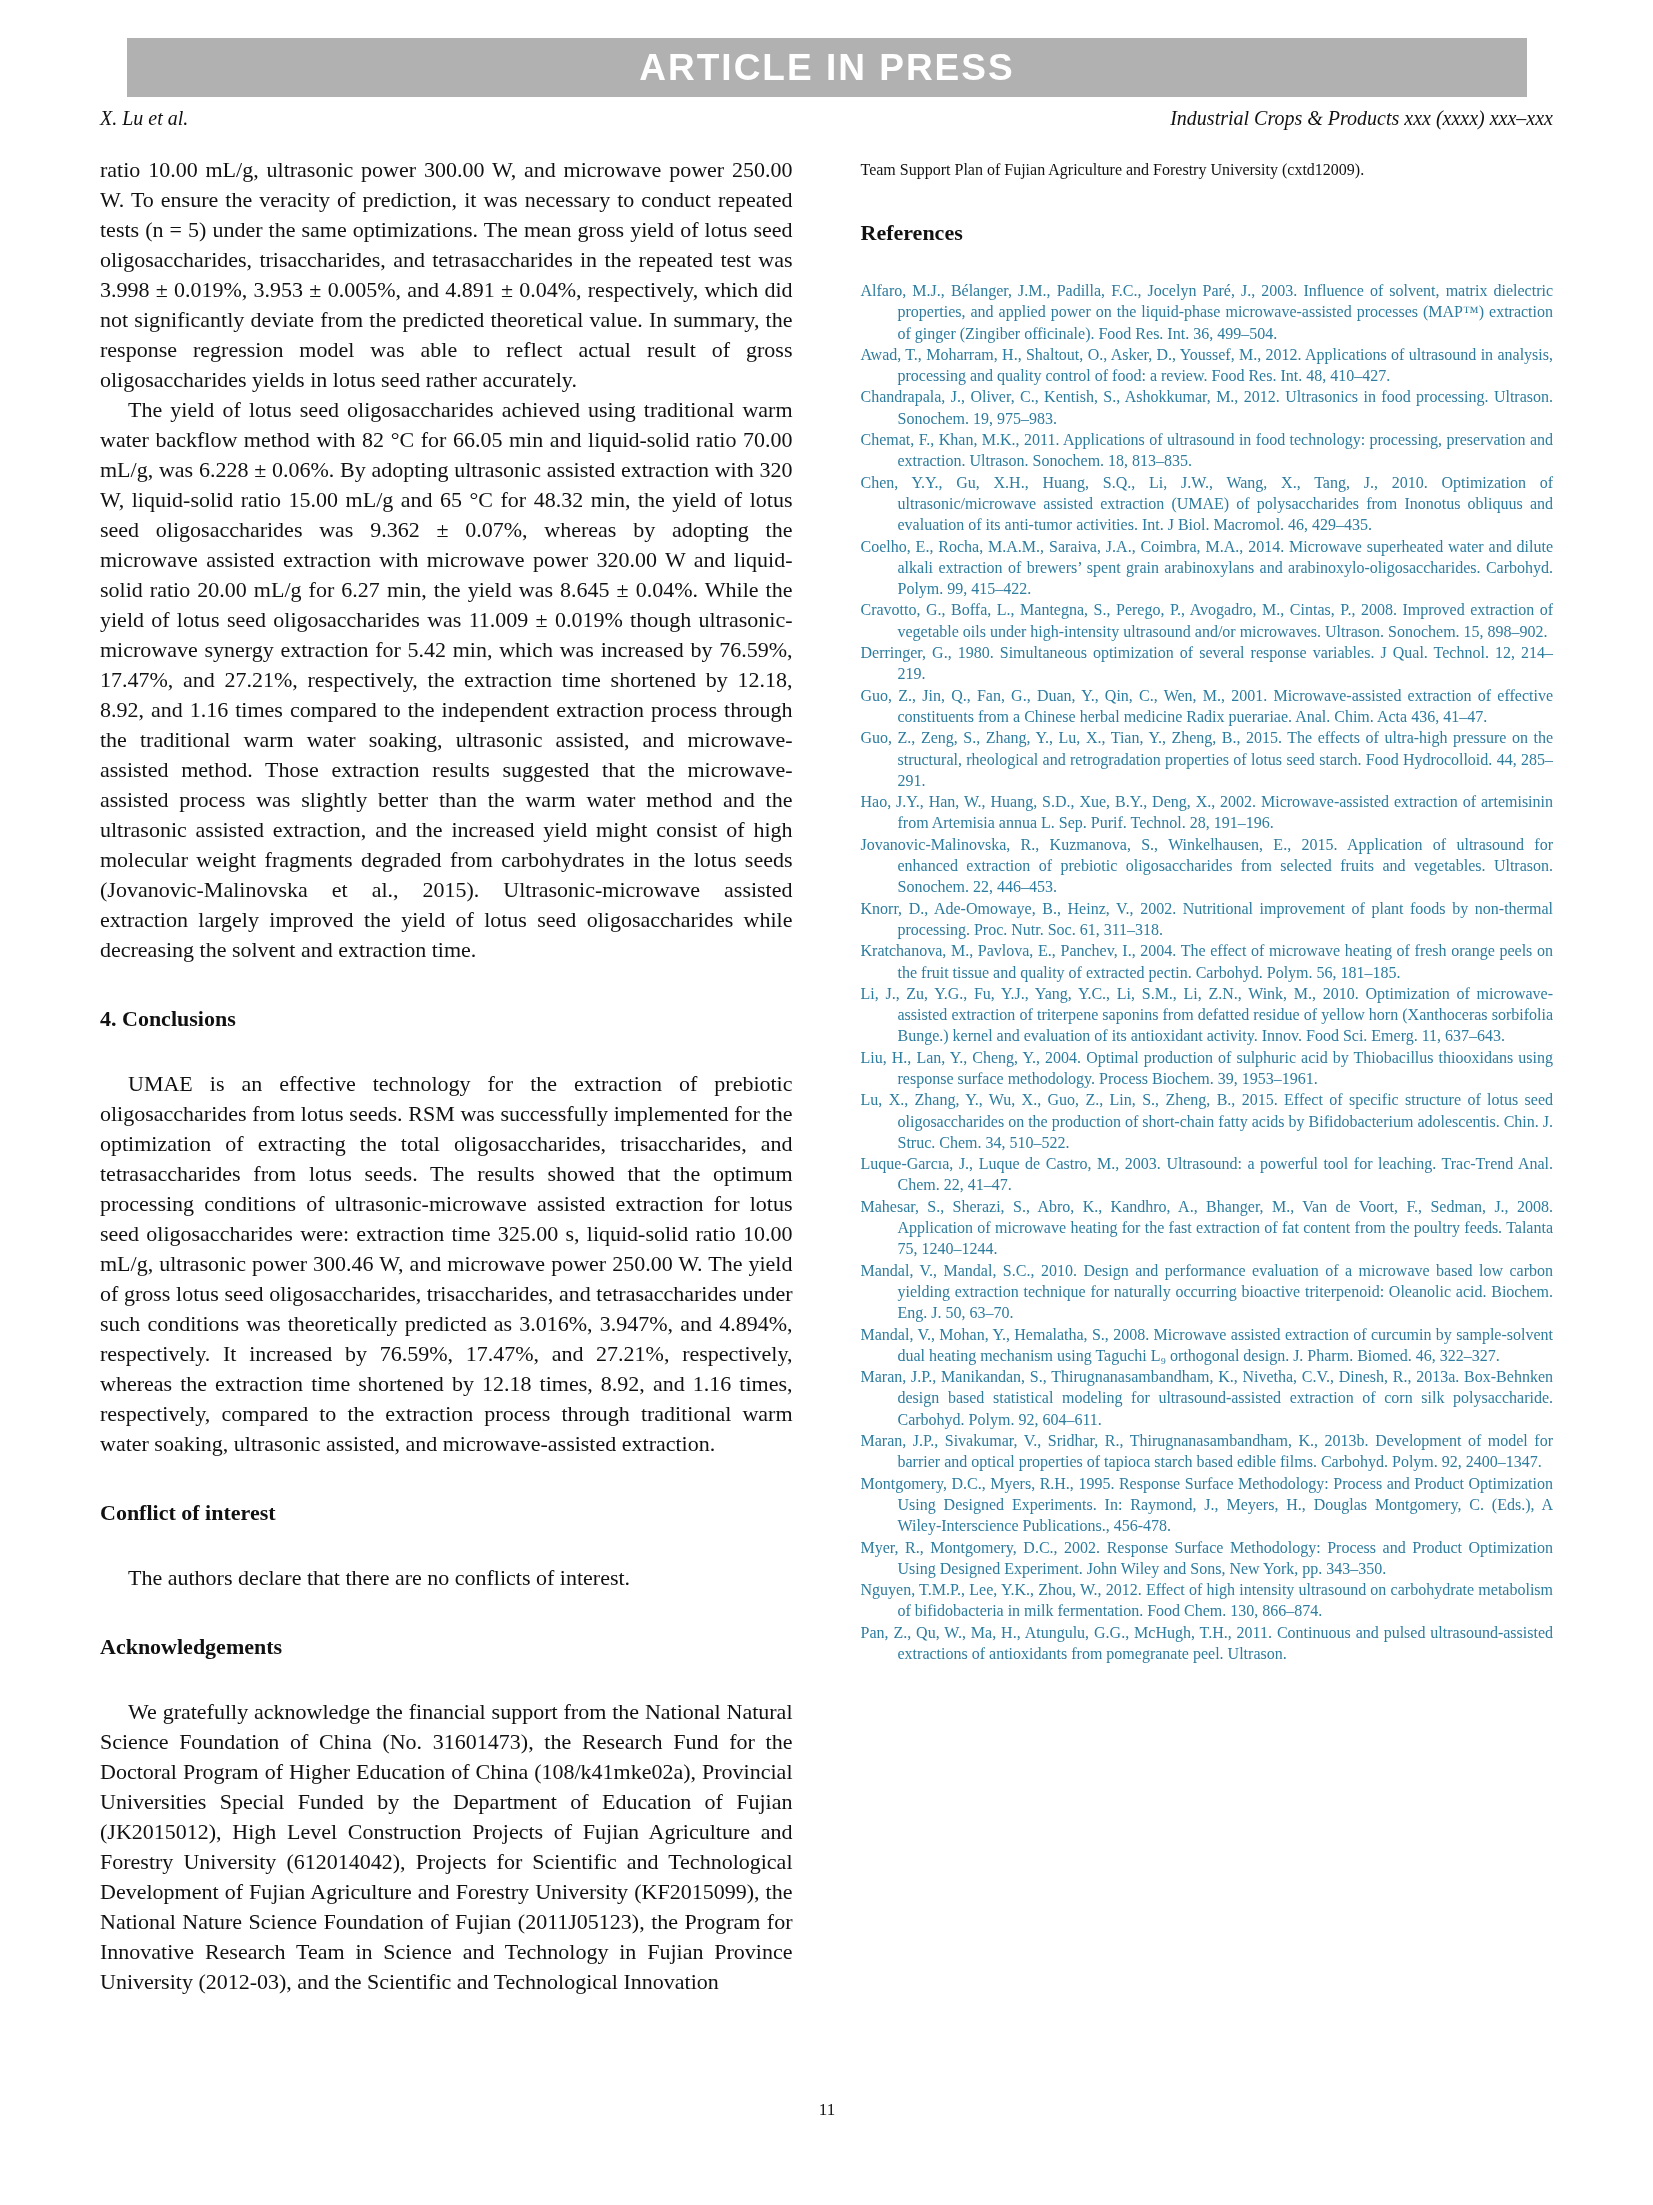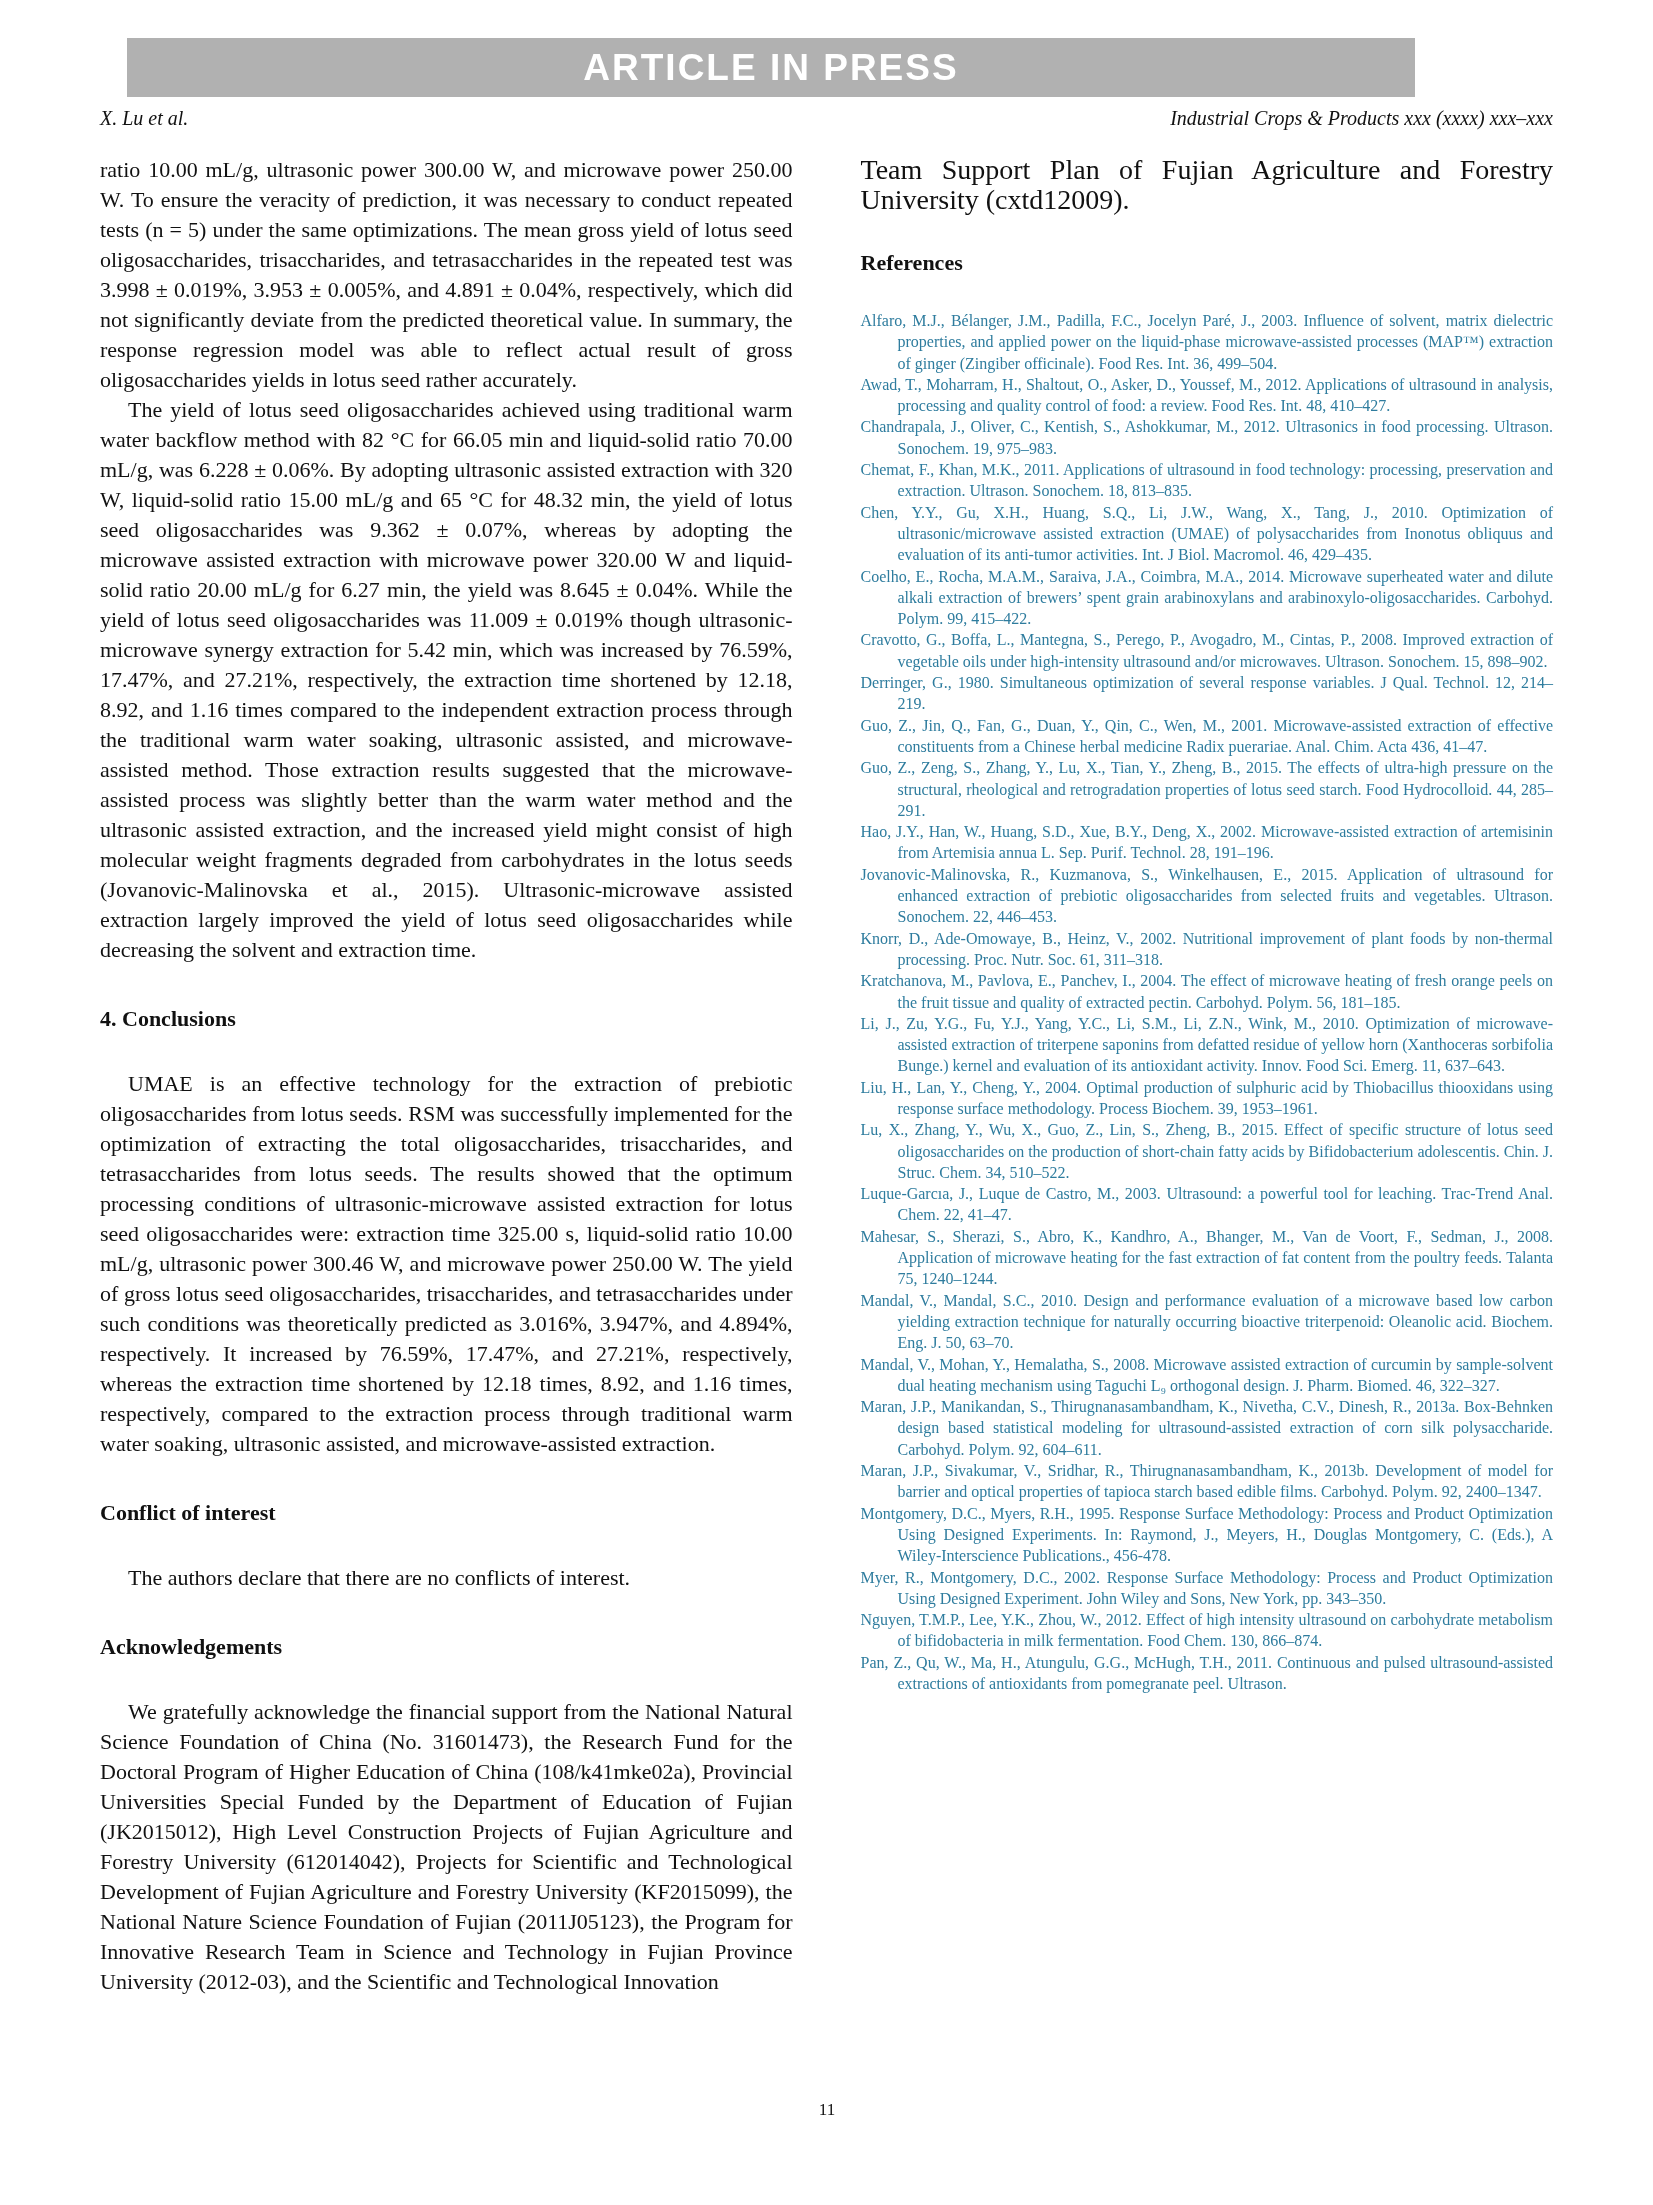--- a/index.html
+++ b/index.html
@@ -1,40 +1,40 @@
 <!DOCTYPE html>
 <html style="--ref-color: #2e7c9e; --banner-bg: #b1b1b1; --banner-fg: #ffffff;font-size:10.7px"><head>
 <meta charset="utf-8">
 <style>
   html,body{margin:0;padding:0;background:#ffffff;}
   body{width:1654px;height:2205px;position:relative;
        font-family:"Liberation Serif","DejaVu Serif",serif;color:#111;}
   .page{position:absolute;inset:0;}
 
-  .banner{position:absolute;left:127px;top:38px;width:1288px;height:59px;
+  .banner{position:absolute;left:127px;top:38px;width:1400px;height:59px;
           background:var(--banner-bg,#b1b1b1);display:flex;align-items:center;justify-content:center;}
   .banner span{font-family:"Liberation Sans","DejaVu Sans",sans-serif;
                font-weight:bold;font-size:37px;letter-spacing:2px;color:var(--banner-fg,#ffffff);}
 
   .header-row{position:absolute;left:100px;right:101px;top:107px;height:27px;}
   .header-left{position:absolute;left:0;top:0;font-style:italic;font-size:20px;}
   .header-right{position:absolute;right:0;top:0;font-style:italic;font-size:20px;}
 
   .columns{position:absolute;left:100px;right:101px;top:155px;
            display:flex;gap:68px;}
   .col{width:705px;}
 
   .body-text{font-size:22px;line-height:30px;text-align:justify;}
   .body-text p{margin:0;}
   p.indent{text-indent:28px;}
 
   h2.sect{font-size:22px;line-height:30px;font-weight:bold;margin:39px 0 35px 0;}
   h2.refs-head{margin:33px 0 32px 0;}
 
-  .cont-para{font-size:28px;line-height:30px;text-align:justify;margin:0;}
+  .cont-para{font-size:16px;line-height:30px;text-align:justify;margin:0;}
 
   ul.ref-list{list-style:none;margin:0;padding:0;
               font-size:16px;line-height:21.3px;color:var(--ref-color,#2e7c9e);}
   ul.ref-list li{padding-left:37px;text-indent:-37px;text-align:justify;margin:0;}
 
   .footer{position:absolute;left:0;top:2100px;width:1654px;text-align:center;
           font-size:17px;}
 </style>
 </head>
 <body>

